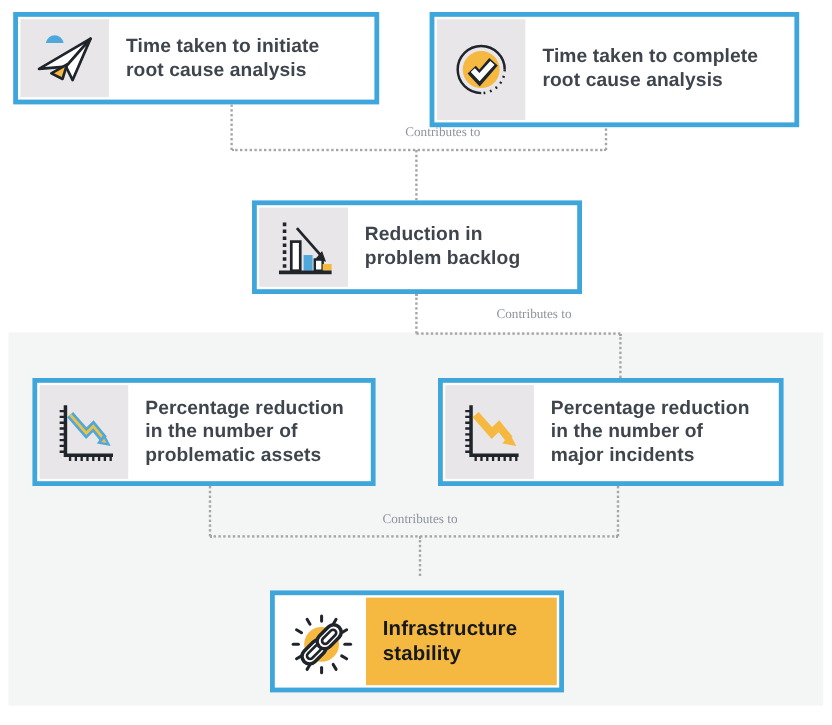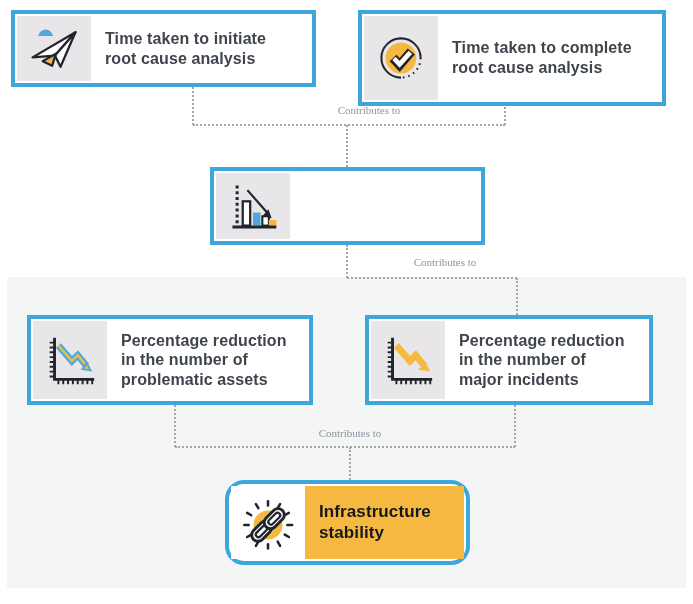--- a/index.html
+++ b/index.html
@@ -91,20 +91,24 @@
         <line x1="13" y1="8" x2="13" y2="50" stroke="#20242b" stroke-width="3.2" stroke-dasharray="3.2 3"></line>
         <rect x="19" y="25" width="8" height="26" fill="#fff" stroke="#20242b" stroke-width="2.4"></rect>
         <rect x="30" y="37" width="8" height="14" fill="#4FA8DC"></rect>
         <rect x="40" y="41" width="7" height="10" fill="#fff" stroke="#20242b" stroke-width="2.2"></rect>
         <rect x="47" y="45" width="8" height="6" fill="#F5B841"></rect>
         <line x1="8" y1="52.5" x2="55" y2="52.5" stroke="#20242b" stroke-width="3.2"></line>
         <line x1="24" y1="13" x2="46" y2="38" stroke="#20242b" stroke-width="2.4"></line>
         <polygon points="50,43 40.5,40.5 46.5,33.5" fill="#20242b"></polygon>
       </svg>
     </div>
+    <div class="txt">
+      <span class="node-label">Reduction in
+problem backlog</span>
+    </div>
   </div>
 
   <div class="node" style="left:27px;top:315px;width:286px;height:90px;">
     <div class="icon-panel">
       <svg width="58" height="58" viewBox="0 0 60 60">
         <path d="M14 7 V50 H55" fill="none" stroke="#20242b" stroke-width="3"></path>
         <path d="M9 12 h5 M9 17 h5 M9 22 h5 M9 27 h5 M9 32 h5 M9 37 h5 M9 42 h5 M9 47 h5" stroke="#20242b" stroke-width="2"></path>
         <path d="M18 50 v5 M23 50 v5 M28 50 v5 M33 50 v5 M38 50 v5 M43 50 v5 M48 50 v5 M53 50 v5" stroke="#20242b" stroke-width="2"></path>
         <path d="M18 15 L32 31 L38 25 L47 36" fill="none" stroke="#4FA8DC" stroke-width="7"></path>
         <path d="M18 15 L32 31 L38 25 L47 36" fill="none" stroke="#F0C040" stroke-width="2.4"></path>
@@ -129,21 +133,21 @@
         <polygon points="53,42 41,40 47.5,31.5" fill="#F5B841"></polygon>
       </svg>
     </div>
     <div class="txt">
       <span class="node-label">Percentage reduction
 in the number of
 major incidents</span>
     </div>
   </div>
 
-  <div class="node" style="left:225px;top:480px;width:245px;height:85px;border-radius:19px;">
+  <div class="node" style="left:225px;top:492px;width:245px;height:85px;">
     <div class="icon-panel white">
       <svg width="58" height="58" viewBox="0 0 60 60">
         <circle cx="30" cy="32" r="15" fill="#F5B841"></circle>
         <g stroke="#20242b" stroke-width="2.6" stroke-linecap="round">
           <line x1="50" y1="32" x2="55" y2="32"></line>
           <line x1="47.3" y1="42" x2="51.6" y2="44.5"></line>
           <line x1="40" y1="49.3" x2="42.5" y2="53.6"></line>
           <line x1="30" y1="52" x2="30" y2="56.5"></line>
           <line x1="20" y1="49.3" x2="17.5" y2="53.6"></line>
           <line x1="12.7" y1="42" x2="8.4" y2="44.5"></line>

